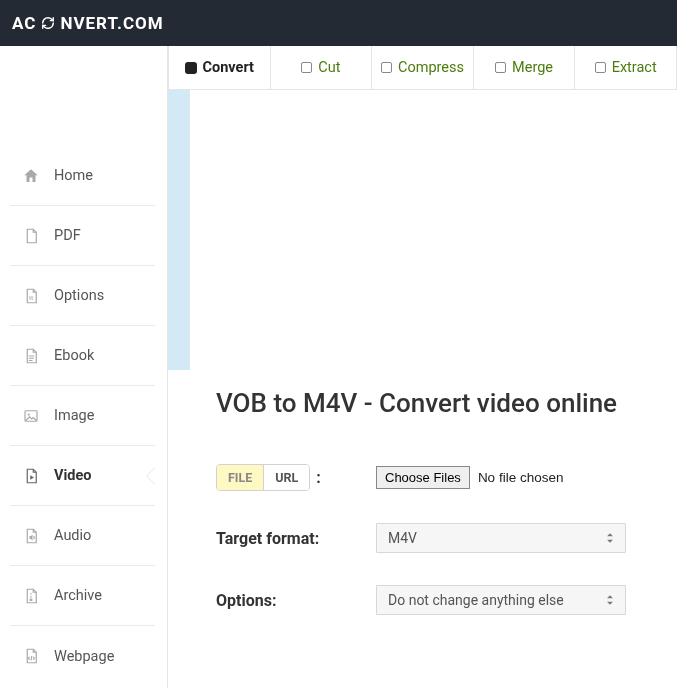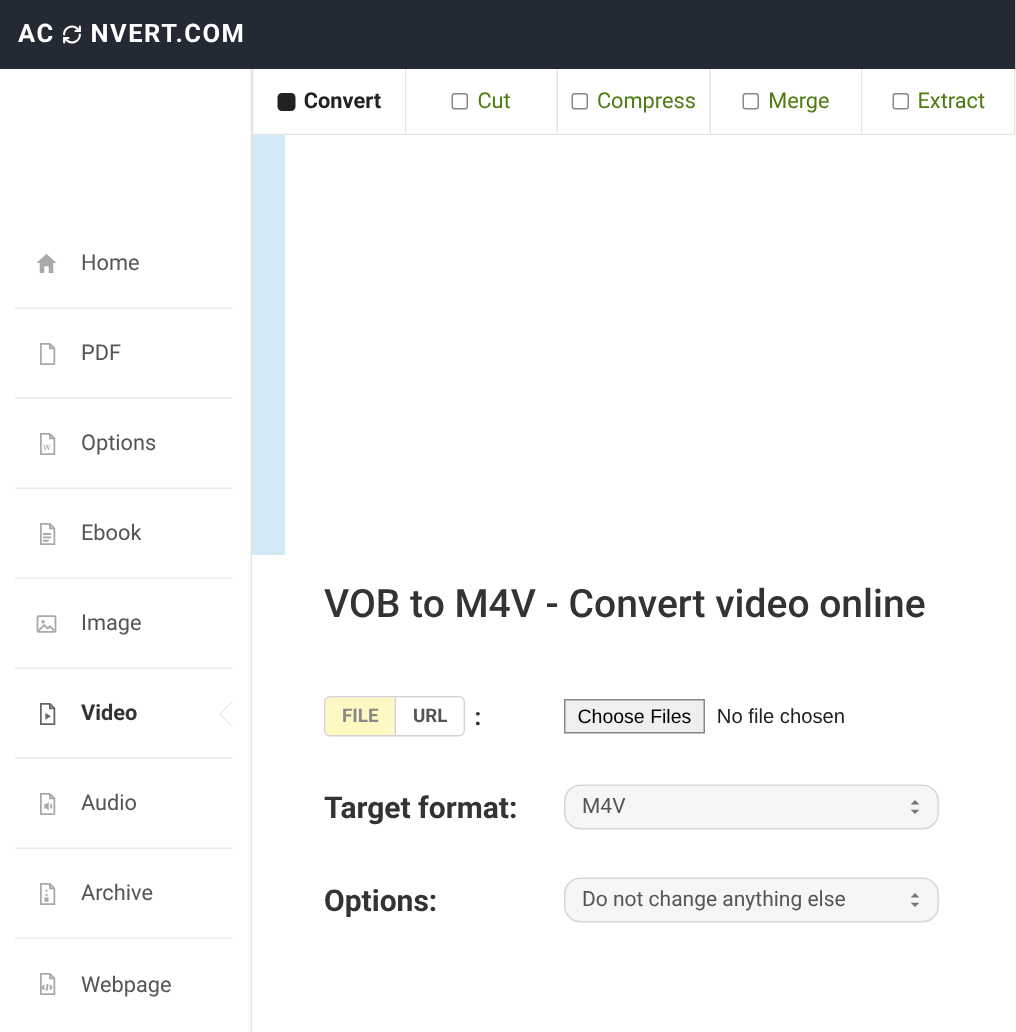--- a/index.html
+++ b/index.html
@@ -49,23 +49,23 @@
 
   .pill-group { display: inline-flex; border: 1px solid #d2d2d2; border-radius: 4px; overflow: hidden; }
   .pill { padding: 5px 11px; font-size: 12.5px; font-weight: 700; color: #555; cursor: pointer; background: #fff; }
   .pill + .pill { border-left: 1px solid #d2d2d2; }
   .pill.active { background: #fef9c3; color: #888; }
   .colon { margin-left: 6px; font-weight: 700; color: #333; }
 
   .choose-btn { border: 1px solid #888; background: #efefef; padding: 3px 8px; font-size: 13px; border-radius: 0; cursor: pointer; font-family: Arial, sans-serif; }
   .file-label { font-size: 13.5px; color: #222; font-family: Arial, sans-serif; }
 
-  .lbl { font-size: 20px; font-weight: 700; color: #333; }
-
-  .select { position: relative; width: 250px; height: 30px; border: 1px solid #d7d7d7; border-radius: 11px; background: #f6f6f6; display: flex; align-items: center; padding: 0 20px 0 11px; color: #555; font-size: 14px; cursor: pointer; }
+  .lbl { font-size: 16px; font-weight: 700; color: #333; }
+
+  .select { position: relative; width: 250px; height: 30px; border: 1px solid #d7d7d7; border-radius: 1px; background: #f6f6f6; display: flex; align-items: center; padding: 0 20px 0 11px; color: #555; font-size: 14px; cursor: pointer; }
   .select .caret { position: absolute; right: 8px; top: 50%; transform: translateY(-50%); width: 14px; height: 14px; color: #777; }
   .select .caret svg { display: block; }
 </style>
 </head>
 <body>
 
 <div class="topbar">
   <div class="brand">
     <span>AC</span>
     <span class="gap">

